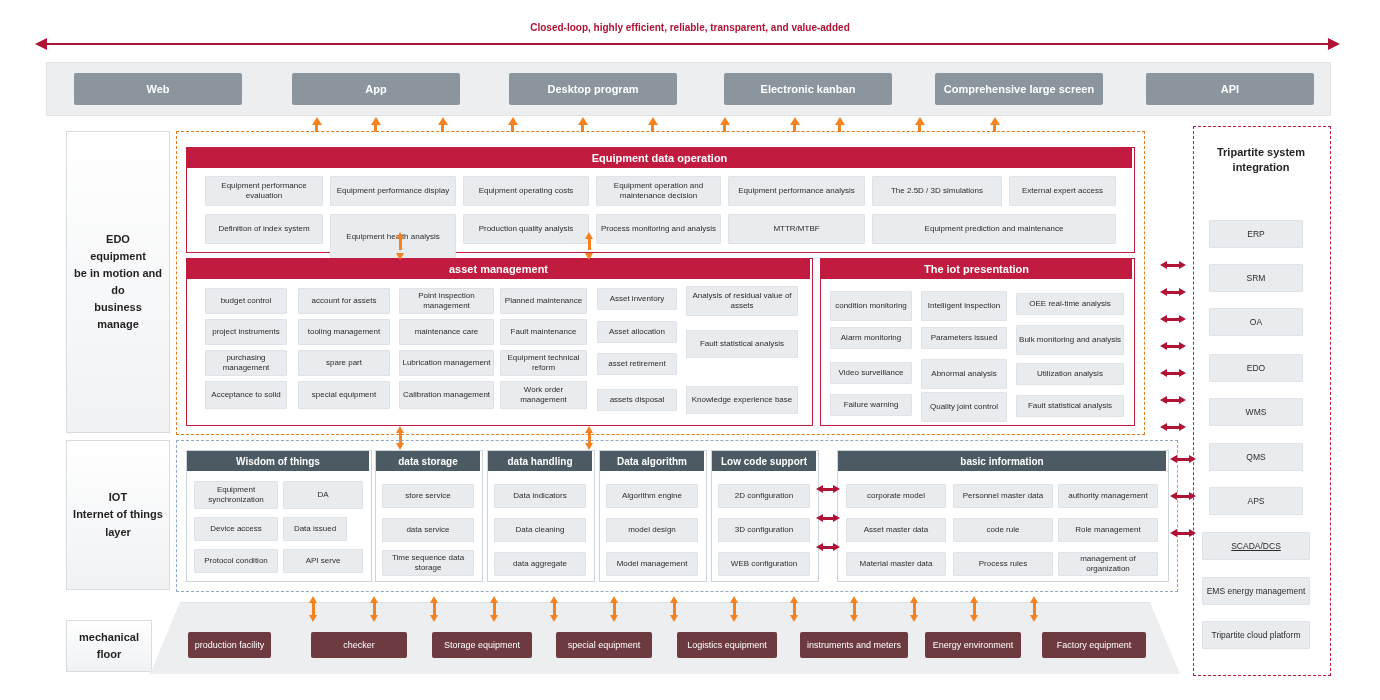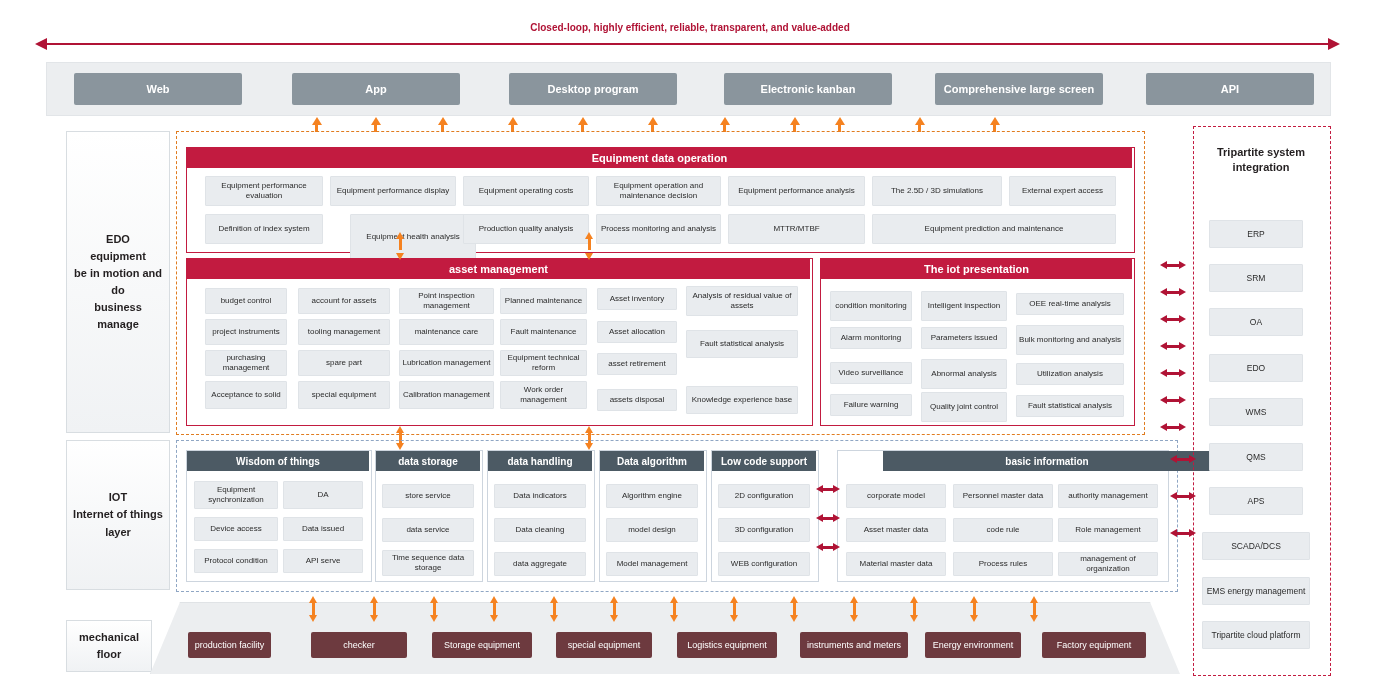--- a/index.html
+++ b/index.html
@@ -234,21 +234,21 @@
 
   <div class="cell" style="left:205px;top:176px;width:118px;height:30px;">Equipment performance evaluation</div>
   <div class="cell" style="left:330px;top:176px;width:126px;height:30px;">Equipment performance display</div>
   <div class="cell" style="left:463px;top:176px;width:126px;height:30px;">Equipment operating costs</div>
   <div class="cell" style="left:596px;top:176px;width:125px;height:30px;">Equipment operation and maintenance decision</div>
   <div class="cell" style="left:728px;top:176px;width:137px;height:30px;">Equipment performance analysis</div>
   <div class="cell" style="left:872px;top:176px;width:130px;height:30px;">The 2.5D / 3D simulations</div>
   <div class="cell" style="left:1009px;top:176px;width:107px;height:30px;">External expert access</div>
 
   <div class="cell" style="left:205px;top:214px;width:118px;height:30px;">Definition of index system</div>
-  <div class="cell" style="left:330px;top:214px;width:126px;height:46px;margin-left:20px;">Equipment health analysis</div>
+  <div class="cell" style="left:330px;top:214px;width:126px;height:46px;">Equipment health analysis</div>
   <div class="cell" style="left:463px;top:214px;width:126px;height:30px;">Production quality analysis</div>
   <div class="cell" style="left:596px;top:214px;width:125px;height:30px;">Process monitoring and analysis</div>
   <div class="cell" style="left:728px;top:214px;width:137px;height:30px;">MTTR/MTBF</div>
   <div class="cell" style="left:872px;top:214px;width:244px;height:30px;">Equipment prediction and maintenance</div>
 
   <div class="red-box" style="left:186px;top:258px;width:625px;height:166px;"></div>
   <div class="red-head" style="left:187px;top:259px;width:623px;height:20px;">asset management</div>
 
   <div class="cell" style="left:205px;top:288px;width:82px;height:26px;">budget control</div>
   <div class="cell" style="left:205px;top:319px;width:82px;height:26px;">project instruments</div>
@@ -310,21 +310,21 @@
       <span></span>
     </div>
 
   <div class="iot-dashed"></div>
 
   <div class="iot-panel" style="left:186px;top:450px;width:184px;height:130px;"></div>
   <div class="dark-head" style="left:187px;top:451px;width:182px;height:20px;">Wisdom of things</div>
   <div class="cell" style="left:194px;top:481px;width:84px;height:28px;">Equipment synchronization</div>
   <div class="cell" style="left:283px;top:481px;width:80px;height:28px;">DA</div>
   <div class="cell" style="left:194px;top:517px;width:84px;height:24px;">Device access</div>
-  <div class="cell" style="left:283px;top:517px;width:80px;height:24px;">Data issued</div>
+  <div class="cell" style="left:283px;top:517px;width:64px;height:24px;">Data issued</div>
   <div class="cell" style="left:194px;top:549px;width:84px;height:24px;">Protocol condition</div>
   <div class="cell" style="left:283px;top:549px;width:80px;height:24px;">API serve</div>
 
   <div class="iot-panel" style="left:375px;top:450px;width:106px;height:130px;"></div>
   <div class="dark-head" style="left:376px;top:451px;width:104px;height:20px;">data storage</div>
   <div class="cell" style="left:382px;top:484px;width:92px;height:24px;">store service</div>
   <div class="cell" style="left:382px;top:518px;width:92px;height:24px;">data service</div>
   <div class="cell" style="left:382px;top:550px;width:92px;height:26px;">Time sequence data storage</div>
 
   <div class="iot-panel" style="left:487px;top:450px;width:106px;height:130px;"></div>
@@ -339,21 +339,21 @@
   <div class="cell" style="left:606px;top:518px;width:92px;height:24px;">model design</div>
   <div class="cell" style="left:606px;top:552px;width:92px;height:24px;">Model management</div>
 
   <div class="iot-panel" style="left:711px;top:450px;width:106px;height:130px;"></div>
   <div class="dark-head" style="left:712px;top:451px;width:104px;height:20px;">Low code support</div>
   <div class="cell" style="left:718px;top:484px;width:92px;height:24px;">2D configuration</div>
   <div class="cell" style="left:718px;top:518px;width:92px;height:24px;">3D configuration</div>
   <div class="cell" style="left:718px;top:552px;width:92px;height:24px;">WEB configuration</div>
 
   <div class="iot-panel" style="left:837px;top:450px;width:330px;height:130px;"></div>
-  <div class="dark-head" style="left:838px;top:451px;width:328px;height:20px;margin-left:45px;">basic information</div>
+  <div class="dark-head" style="left:838px;top:451px;width:328px;height:20px;">basic information</div>
   <div class="cell" style="left:846px;top:484px;width:100px;height:24px;">corporate model</div>
   <div class="cell" style="left:953px;top:484px;width:100px;height:24px;">Personnel master data</div>
   <div class="cell" style="left:1058px;top:484px;width:100px;height:24px;">authority management</div>
   <div class="cell" style="left:846px;top:518px;width:100px;height:24px;">Asset master data</div>
   <div class="cell" style="left:953px;top:518px;width:100px;height:24px;">code rule</div>
   <div class="cell" style="left:1058px;top:518px;width:100px;height:24px;">Role management</div>
   <div class="cell" style="left:846px;top:552px;width:100px;height:24px;">Material master data</div>
   <div class="cell" style="left:953px;top:552px;width:100px;height:24px;">Process rules</div>
   <div class="cell" style="left:1058px;top:552px;width:100px;height:24px;">management of organization</div>
 
@@ -421,21 +421,21 @@
   <div class="tri-dashed"></div>
   <div class="tri-title">Tripartite system integration</div>
 
   <div class="tri-item" style="top:220px;">ERP</div>
   <div class="tri-item" style="top:264px;">SRM</div>
   <div class="tri-item" style="top:308px;">OA</div>
   <div class="tri-item" style="top:354px;">EDO</div>
   <div class="tri-item" style="top:398px;">WMS</div>
   <div class="tri-item" style="top:443px;">QMS</div>
   <div class="tri-item" style="top:487px;">APS</div>
-  <div class="tri-item wide" style="top:532px;">SCADA/DCS</div>
+  <div class="tri-item wide" style="top:532px;text-decoration:underline;">SCADA/DCS</div>
   <div class="tri-item wide" style="top:577px;">EMS energy management</div>
   <div class="tri-item wide" style="top:621px;">Tripartite cloud platform</div>
 
   <div class="dbl-arrow" style="left:1160px;top:261px;">
       <span></span>
     </div>
   <div class="dbl-arrow" style="left:1160px;top:288px;">
       <span></span>
     </div>
   <div class="dbl-arrow" style="left:1160px;top:315px;">

